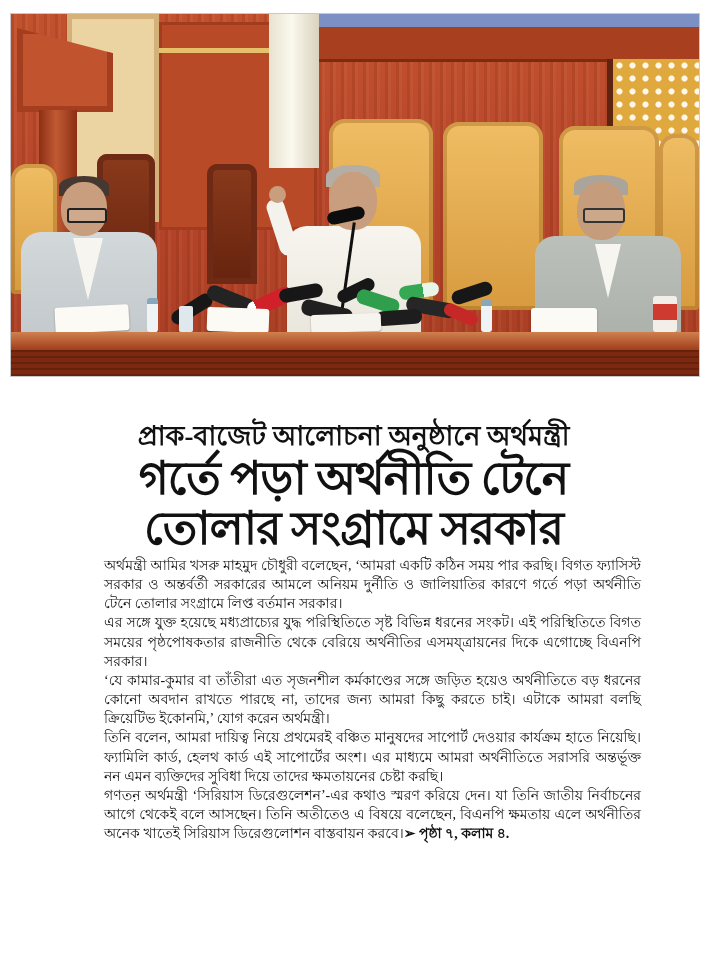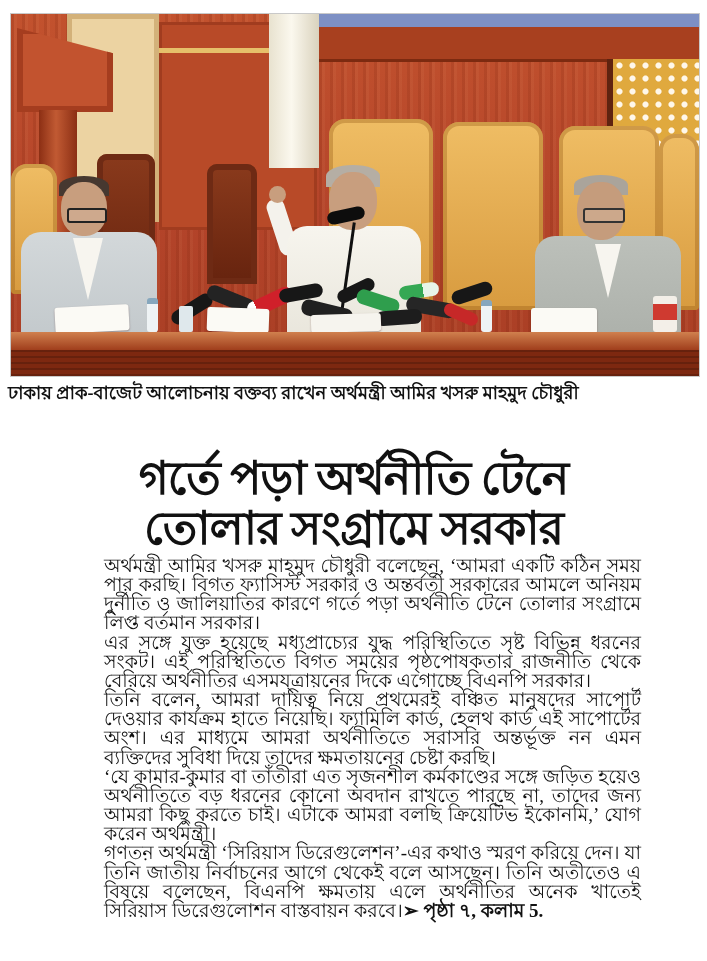--- a/index.html
+++ b/index.html
@@ -102,21 +102,21 @@
   
   .caption{position:absolute;left:8px;top:379px;width:694px;font-size:18px;font-weight:600;
         letter-spacing:0;}
   .kicker{position:absolute;left:0;top:420px;width:707px;text-align:center;
         font-size:27px;font-weight:700;line-height:32px;}
   .hl{position:absolute;left:0;width:707px;text-align:center;font-weight:700;
         font-size:46px;line-height:50px;letter-spacing:-1px;}
   .hl.l1{top:454px;}
   .hl.l2{top:504px;}
   .body-col{position:absolute;left:104px;top:556px;width:537px;text-align:justify;
-        font-size:19px;line-height:19.15px;}
+        font-size:14px;line-height:19.15px;}
   .body-col p{margin:0;}
   .jump-arrow{font-weight:700;}
   .jump-text{font-weight:700;}
 </style>
 </head>
 <body>
 
 <div class="page">
 
   <div class="photo">
@@ -181,26 +181,26 @@
     <div class="abs box b3"></div>
     <div class="abs box b4"></div>
     <div class="abs bottle w1"></div>
     <div class="abs bottle w2"></div>
     <div class="abs glass1"></div>
     <div class="abs glass2"></div>
     <div class="abs table-top"></div>
     <div class="abs table-front"></div>
   </div>
 
-  <div class="caption">ঢাকায় প্রাক-বাজেট আলোচনায় বক্তব্য রাখেন অর্থমন্ত্রী আমির খসরু মাহমুদ চৌধুরী</div>
-
+
+  <div class="kicker">প্রাক-বাজেট আলোচনা অনুষ্ঠানে অর্থমন্ত্রী</div>
   <div class="hl l2">তোলার সংগ্রামে সরকার</div>
   <div class="hl l1">গর্তে পড়া অর্থনীতি টেনে</div>
 
   <div class="body-col">
     <p>অর্থমন্ত্রী আমির খসরু মাহমুদ চৌধুরী বলেছেন, ‘আমরা একটি কঠিন সময় পার করছি। বিগত ফ্যাসিস্ট সরকার ও অন্তর্বর্তী সরকারের আমলে অনিয়ম দুর্নীতি ও জালিয়াতির কারণে গর্তে পড়া অর্থনীতি টেনে তোলার সংগ্রামে লিপ্ত বর্তমান সরকার।</p>
     <p>এর সঙ্গে যুক্ত হয়েছে মধ্যপ্রাচ্যের যুদ্ধ পরিস্থিতিতে সৃষ্ট বিভিন্ন ধরনের সংকট। এই পরিস্থিতিতে বিগত সময়ের পৃষ্ঠপোষকতার রাজনীতি থেকে বেরিয়ে অর্থনীতির এসময্ত্রায়নের দিকে এগোচ্ছে বিএনপি সরকার।</p>
+    <p>‘যে কামার-কুমার বা তাঁতীরা এত সৃজনশীল কর্মকাণ্ডের সঙ্গে জড়িত হয়েও অর্থনীতিতে বড় ধরনের কোনো অবদান রাখতে পারছে না, তাদের জন্য আমরা কিছু করতে চাই। এটাকে আমরা বলছি ক্রিয়েটিভ ইকোনমি,’ যোগ করেন অর্থমন্ত্রী।</p>
     <p>তিনি বলেন, আমরা দায়িত্ব নিয়ে প্রথমেরই বঞ্চিত মানুষদের সাপোর্ট দেওয়ার কার্যক্রম হাতে নিয়েছি। ফ্যামিলি কার্ড, হেলথ কার্ড এই সাপোর্টের অংশ। এর মাধ্যমে আমরা অর্থনীতিতে সরাসরি অন্তর্ভূক্ত নন এমন ব্যক্তিদের সুবিধা দিয়ে তাদের ক্ষমতায়নের চেষ্টা করছি।</p>
-    <p>‘যে কামার-কুমার বা তাঁতীরা এত সৃজনশীল কর্মকাণ্ডের সঙ্গে জড়িত হয়েও অর্থনীতিতে বড় ধরনের কোনো অবদান রাখতে পারছে না, তাদের জন্য আমরা কিছু করতে চাই। এটাকে আমরা বলছি ক্রিয়েটিভ ইকোনমি,’ যোগ করেন অর্থমন্ত্রী।</p>
-    <p><span>গণতন় অর্থমন্ত্রী ‘সিরিয়াস ডিরেগুলেশন’-এর কথাও স্মরণ করিয়ে দেন। যা তিনি জাতীয় নির্বাচনের আগে থেকেই বলে আসছেন। তিনি অতীতেও এ বিষয়ে বলেছেন, বিএনপি ক্ষমতায় এলে অর্থনীতির অনেক খাতেই সিরিয়াস ডিরেগুলোশন বাস্তবায়ন করবে।</span><span class="jump-arrow">➢</span> <span class="jump-text">পৃষ্ঠা ৭, কলাম 5.</span></p>
+    <p><span>গণতন় অর্থমন্ত্রী ‘সিরিয়াস ডিরেগুলেশন’-এর কথাও স্মরণ করিয়ে দেন। যা তিনি জাতীয় নির্বাচনের আগে থেকেই বলে আসছেন। তিনি অতীতেও এ বিষয়ে বলেছেন, বিএনপি ক্ষমতায় এলে অর্থনীতির অনেক খাতেই সিরিয়াস ডিরেগুলোশন বাস্তবায়ন করবে।</span><span class="jump-arrow">➢</span> <span class="jump-text">পৃষ্ঠা ৭, কলাম ৪.</span></p>
   </div>
 
 </div>
 
 </body></html>

